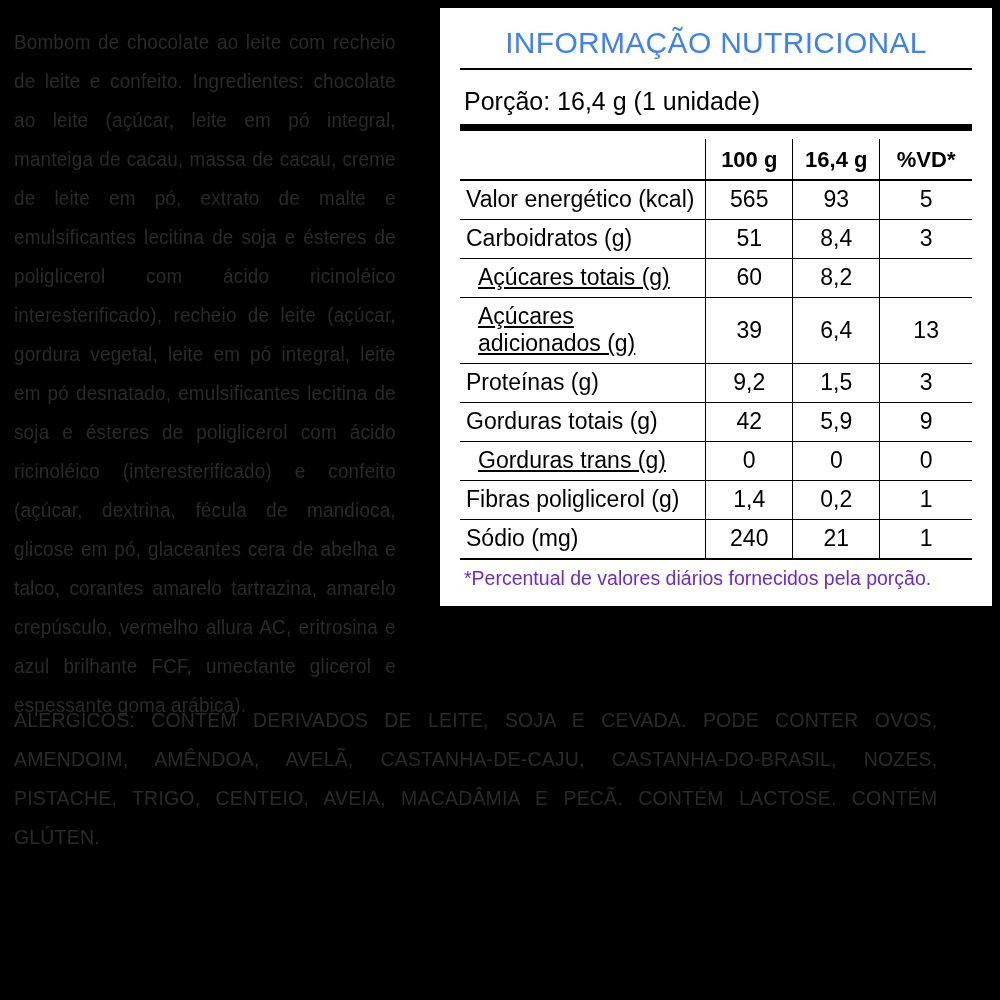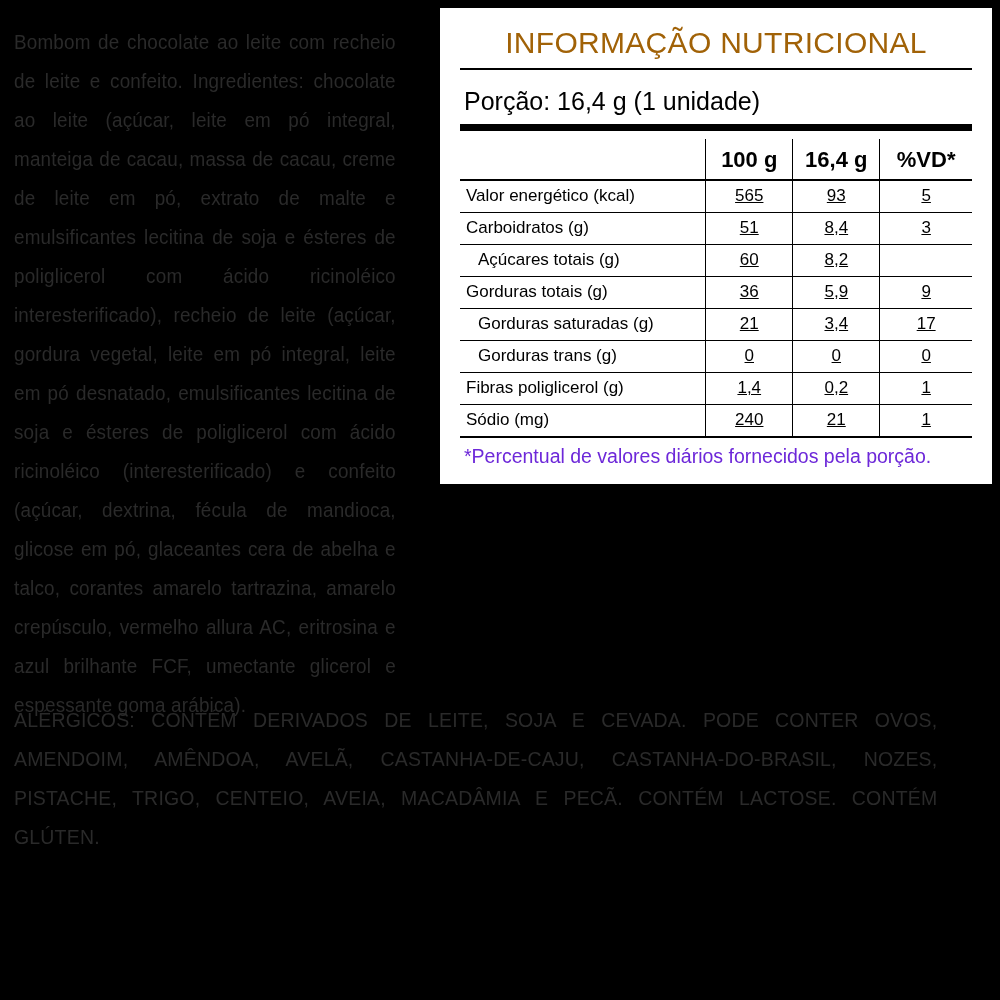--- a/index.html
+++ b/index.html
@@ -54,63 +54,63 @@
     top: 8px;
     width: 552px;
     background: #ffffff;
     padding: 14px 16px 16px 16px;
     box-sizing: border-box;
   }
   .panel-title {
     text-align: center;
     font-size: 30px;
     letter-spacing: 0.3px;
-    color: #a16207;
+    color: #3b82f6;
     padding-bottom: 8px;
     border-bottom: 2px solid #000;
     margin: 4px 4px 0 4px;
   }
   .portion {
     font-size: 25px;
     color: #000;
     padding: 9px 4px 8px 4px;
     border-bottom: 7px solid #000;
     margin: 8px 4px;
   }
   table {
     border-collapse: collapse;
     width: calc(100% - 8px);
     margin: 0 4px;
     table-layout: fixed;
   }
   table td, table th {
-    font-size: 17px;
+    font-size: 23px;
     color: #000;
     font-weight: normal;
     padding: 5px 6px 6px 6px;
     border-bottom: 1.5px solid #000;
     vertical-align: middle;
   }
   thead th {
     text-align: center;
     font-weight: bold;
     font-size: 22px;
     border-bottom: 2px solid #000;
     padding-top: 8px;
   }
   thead th.blank { border-bottom: 2px solid #000; }
   col.c-name { width: 48%; }
   col.c-100  { width: 17%; }
   col.c-por  { width: 17%; }
   col.c-vd   { width: 18%; }
   td.name { text-align: left; }
-  td.num  { text-align: center; text-decoration: underline; }
+  td.num  { text-align: center; }
   td.sep-l, th.sep-l { border-left: 1.5px solid #000; }
   tr.last td { border-bottom: 2.5px solid #000; }
-  .indent1 { padding-left: 18px; }
+  .indent1 { padding-left: 18px; text-decoration: underline; }
   .footnote {
     font-size: 19.5px;
     color: #6d28d9;
     padding: 7px 4px 0 4px;
     margin: 0 4px;
   }
 </style>
 </head>
 <body>
 
@@ -150,30 +150,36 @@
         <td class="num sep-l">8,4</td>
         <td class="num sep-l">3</td>
       </tr>
       <tr>
         <td class="name indent1">Açúcares totais (g)</td>
         <td class="num sep-l">60</td>
         <td class="num sep-l">8,2</td>
         <td class="num sep-l"></td>
       </tr>
       <tr>
+        <td class="name indent1">Açúcares adicionados (g)</td>
+        <td class="num sep-l">39</td>
+        <td class="num sep-l">6,4</td>
+        <td class="num sep-l">13</td>
+      </tr>
+      <tr>
+        <td class="name">Proteínas (g)</td>
+        <td class="num sep-l">9,2</td>
+        <td class="num sep-l">1,5</td>
+        <td class="num sep-l">3</td>
+      </tr>
+      <tr>
         <td class="name">Gorduras totais (g)</td>
-        <td class="num sep-l">36</td>
+        <td class="num sep-l">42</td>
         <td class="num sep-l">5,9</td>
         <td class="num sep-l">9</td>
-      </tr>
-      <tr>
-        <td class="name indent1">Gorduras saturadas (g)</td>
-        <td class="num sep-l">21</td>
-        <td class="num sep-l">3,4</td>
-        <td class="num sep-l">17</td>
       </tr>
       <tr>
         <td class="name indent1">Gorduras trans (g)</td>
         <td class="num sep-l">0</td>
         <td class="num sep-l">0</td>
         <td class="num sep-l">0</td>
       </tr>
       <tr>
         <td class="name">Fibras poliglicerol (g)</td>
         <td class="num sep-l">1,4</td>

